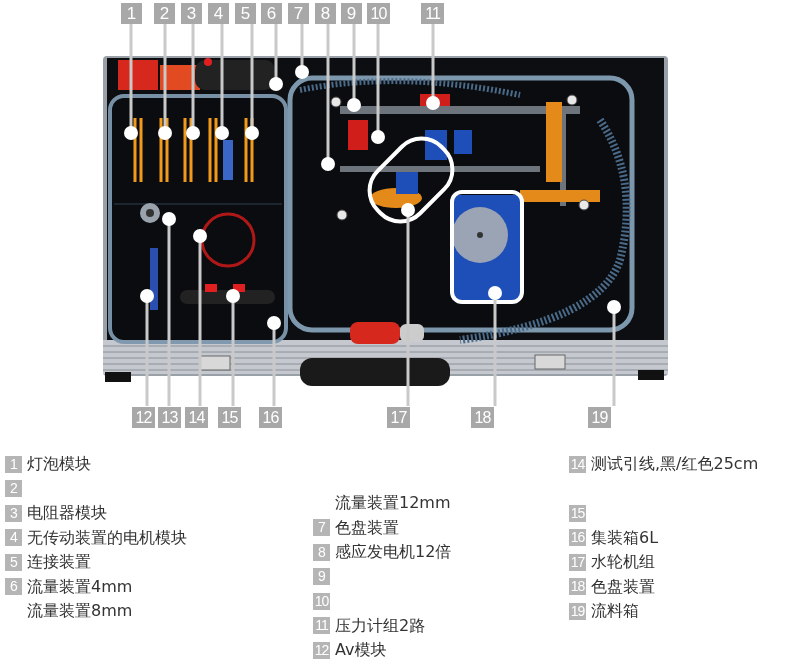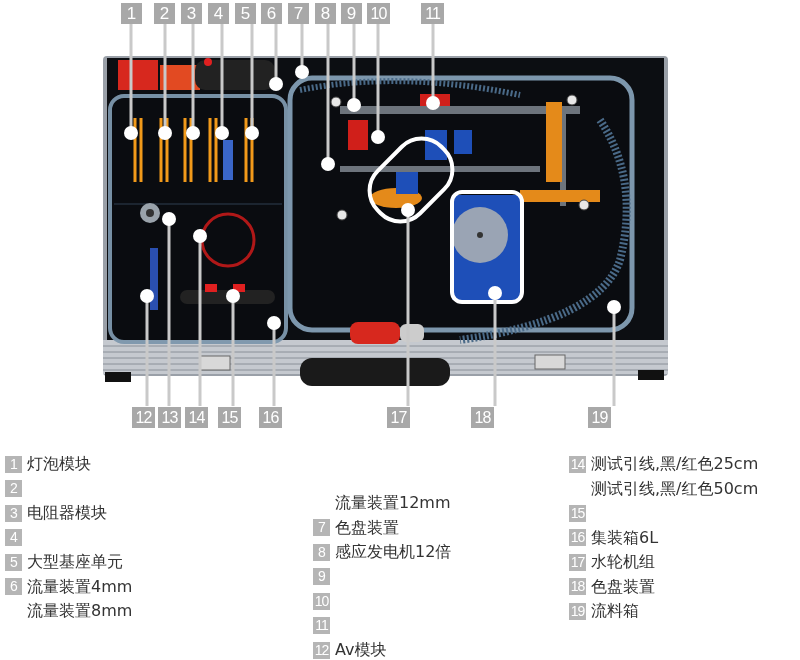--- a/index.html
+++ b/index.html
@@ -185,24 +185,25 @@
     </div>
   <div class="row">
       <span class="num">2</span>
     </div>
   <div class="row">
       <span class="num">3</span>
       <span>电阻器模块</span>
     </div>
   <div class="row">
       <span class="num">4</span>
+      <span>无传动装置的电机模块</span>
     </div>
   <div class="row">
       <span class="num">5</span>
-      <span>大型基座单元</span>
+      <span>连接装置</span>
     </div>
   <div class="row">
       <span class="num">6</span>
       <span>流量装置4mm</span>
     </div>
   <div class="row">
       <span class="num blank"></span>
       <span>流量装置8mm</span>
     </div>
 </div>
@@ -221,39 +222,39 @@
       <span>感应发电机12倍</span>
     </div>
   <div class="row">
       <span class="num">9</span>
     </div>
   <div class="row">
       <span class="num">10</span>
     </div>
   <div class="row">
       <span class="num">11</span>
+      <span>压力计组2路</span>
     </div>
   <div class="row">
       <span class="num">12</span>
       <span>Av模块</span>
     </div>
   <div class="row">
       <span class="num">13</span>
       <span>水流计</span>
     </div>
 </div>
 
 <div class="legend col3">
   <div class="row">
       <span class="num">14</span>
       <span>测试引线,黑/红色25cm</span>
     </div>
   <div class="row">
       <span class="num blank"></span>
-      <span>测试引线,黑/红色50cm</span>
     </div>
   <div class="row">
       <span class="num">15</span>
     </div>
   <div class="row">
       <span class="num">16</span>
       <span>集装箱6L</span>
     </div>
   <div class="row">
       <span class="num">17</span>

